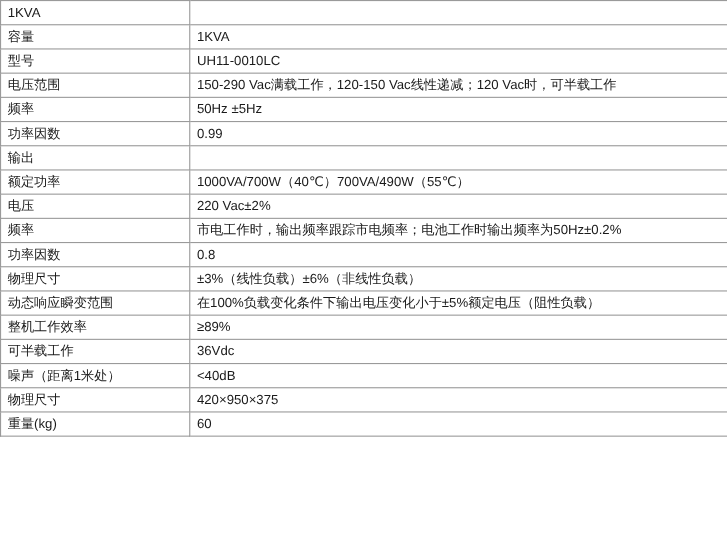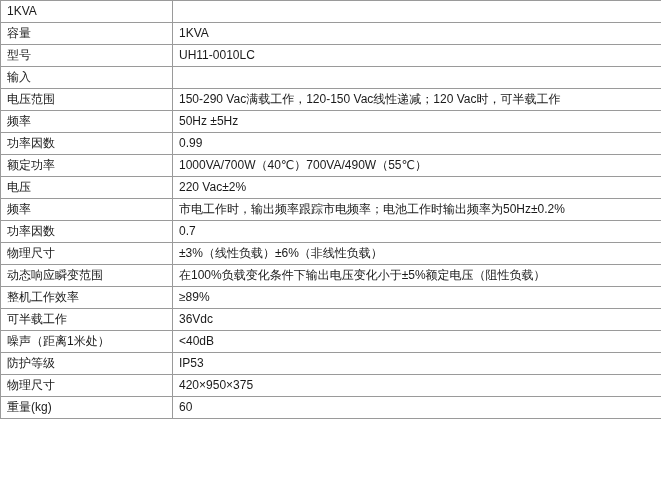--- a/index.html
+++ b/index.html
@@ -57,51 +57,51 @@
         <td class="col-value"></td>
       </tr>
       <tr>
         <td class="col-label">容量</td>
         <td class="col-value">1KVA</td>
       </tr>
       <tr>
         <td class="col-label">型号</td>
         <td class="col-value">UH11-0010LC</td>
       </tr>
-      <tr class="section-row">
-        <td class="col-label section-cell">输入</td>
-        <td class="col-value"></td>
-      </tr>
       <tr>
         <td class="col-label">电压范围</td>
         <td class="col-value">150-290 Vac满载工作，120-150 Vac线性递减；120 Vac时，可半载工作</td>
       </tr>
       <tr>
         <td class="col-label">频率</td>
         <td class="col-value">50Hz ±5Hz</td>
       </tr>
       <tr>
         <td class="col-label">功率因数</td>
         <td class="col-value">0.99</td>
+      </tr>
+      <tr class="section-row">
+        <td class="col-label section-cell">输出</td>
+        <td class="col-value"></td>
       </tr>
       <tr>
         <td class="col-label">额定功率</td>
         <td class="col-value">1000VA/700W（40℃）700VA/490W（55℃）</td>
       </tr>
       <tr>
         <td class="col-label">电压</td>
         <td class="col-value">220 Vac±2%</td>
       </tr>
       <tr>
         <td class="col-label">频率</td>
         <td class="col-value">市电工作时，输出频率跟踪市电频率；电池工作时输出频率为50Hz±0.2%</td>
       </tr>
       <tr>
         <td class="col-label">功率因数</td>
-        <td class="col-value">0.7</td>
+        <td class="col-value">0.8</td>
       </tr>
       <tr>
         <td class="col-label">物理尺寸</td>
         <td class="col-value">±3%（线性负载）±6%（非线性负载）</td>
       </tr>
       <tr>
         <td class="col-label">动态响应瞬变范围</td>
         <td class="col-value">在100%负载变化条件下输出电压变化小于±5%额定电压（阻性负载）</td>
       </tr>
       <tr>
@@ -110,24 +110,20 @@
       </tr>
       <tr>
         <td class="col-label">可半载工作</td>
         <td class="col-value">36Vdc</td>
       </tr>
       <tr>
         <td class="col-label">噪声（距离1米处）</td>
         <td class="col-value">&lt;40dB</td>
       </tr>
       <tr>
-        <td class="col-label">防护等级</td>
-        <td class="col-value">IP53</td>
-      </tr>
-      <tr>
         <td class="col-label">物理尺寸</td>
         <td class="col-value">420×950×375</td>
       </tr>
       <tr>
         <td class="col-label">重量(kg)</td>
         <td class="col-value">60</td>
       </tr>
     </tbody>
 </table>
 

